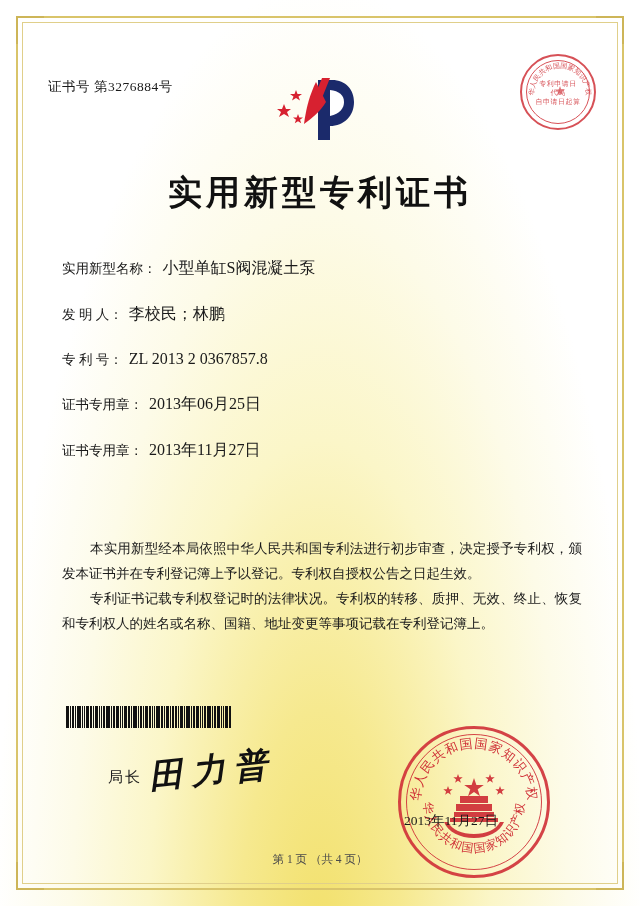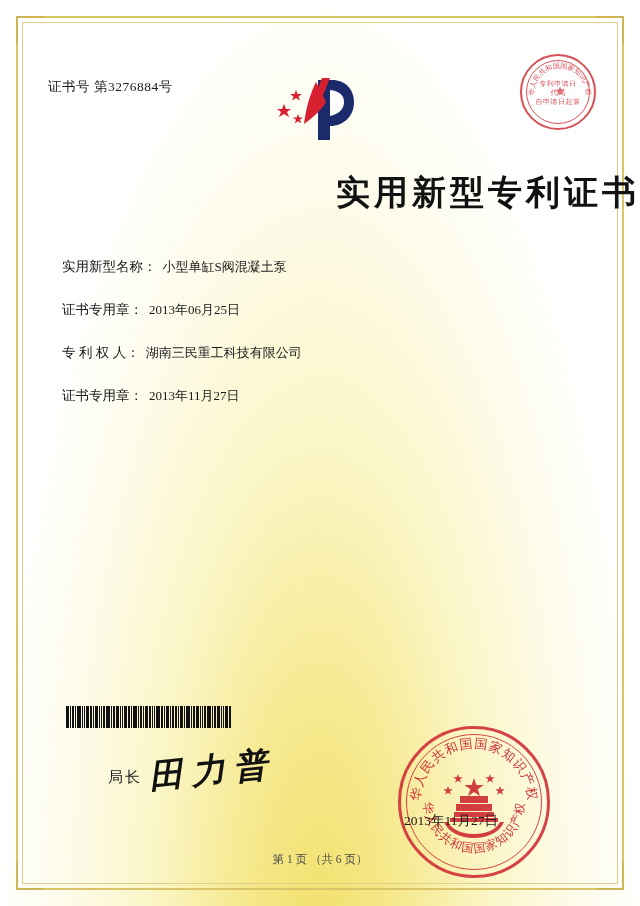--- a/index.html
+++ b/index.html
@@ -103,21 +103,21 @@
     transform: translateX(-50%);
     width: 120px;
     height: 80px;
   }
 
   
   .main-title {
     position: absolute;
     left: 0; right: 0;
     top: 170px;
-    text-align: right;
+    text-align: center;
     font-size: 34px;
     font-weight: bold;
     letter-spacing: 4px;
     color: #111;
     font-family: "Liberation Serif", serif;
   }
 
   
   .fields {
     position: absolute;
@@ -131,21 +131,21 @@
     margin-bottom: 25px;
     font-size: 13.5px;
     color: #1a1a1a;
   }
   .field-label {
     white-space: nowrap;
     font-size: 13.5px;
   }
   .field-value {
     margin-left: 6px;
-    font-size: 13px;
+    font-size: 16px;
   }
 
   
   .body-text {
     position: absolute;
     left: 62px;
     right: 58px;
     top: 536px;
     font-size: 13.5px;
     line-height: 25px;
@@ -281,34 +281,40 @@
   </svg>
 
   <div class="main-title">实用新型专利证书</div>
 
   <div class="fields">
     <div class="field-row">
       <span class="field-label">实用新型名称：</span>
       <span class="field-value">小型单缸S阀混凝土泵</span>
     </div>
     <div class="field-row">
+      <span class="field-label">发 明 人：</span>
+      <span class="field-value">李校民；林鹏</span>
+    </div>
+    <div class="field-row">
+      <span class="field-label">专 利 号：</span>
+      <span class="field-value">ZL 2013 2 0367857.8</span>
+    </div>
+    <div class="field-row">
       <span class="field-label">证书专用章：</span>
       <span class="field-value">2013年06月25日</span>
-    </div>
-    <div class="field-row">
-      <span class="field-label">专 利 权 人：</span>
-      <span class="field-value">湖南三民重工科技有限公司</span>
     </div>
     <div class="field-row">
       <span class="field-label">证书专用章：</span>
       <span class="field-value">2013年11月27日</span>
     </div>
   </div>
 
   <div class="body-text">
+    <p>本实用新型经本局依照中华人民共和国专利法进行初步审查，决定授予专利权，颁发本证书并在专利登记簿上予以登记。专利权自授权公告之日起生效。</p>
+    <p>专利证书记载专利权登记时的法律状况。专利权的转移、质押、无效、终止、恢复和专利权人的姓名或名称、国籍、地址变更等事项记载在专利登记簿上。</p>
   </div>
 
   <div class="barcode">
     <i style="width:3px"></i>
       <i style="width:1px"></i>
       <i style="width:2px"></i>
       <i style="width:1px"></i>
     <i style="width:4px"></i>
       <i style="width:1px"></i>
       <i style="width:1px"></i>
@@ -394,15 +400,15 @@
         <polygon points="92,48 93.2,51.3 96.7,51.3 93.9,53.4 94.9,56.8 92,54.7 89.1,56.8 90.1,53.4 87.3,51.3 90.8,51.3"></polygon>
         <polygon points="50,60 51.2,63.3 54.7,63.3 51.9,65.4 52.9,68.8 50,66.7 47.1,68.8 48.1,65.4 45.3,63.3 48.8,63.3"></polygon>
         <polygon points="102,60 103.2,63.3 106.7,63.3 103.9,65.4 104.9,68.8 102,66.7 99.1,68.8 100.1,65.4 97.3,63.3 100.8,63.3"></polygon>
         <path d="M46 96 C50 106 62 112 76 112 C90 112 102 106 106 96 L102 96 C98 104 88 108 76 108 C64 108 54 104 50 96 Z"></path>
       </g>
     </svg>
   </div>
 
   <div class="issue-date">2013年11月27日</div>
 
-  <div class="page-footer">第 1 页 （共 6 页）</div>
+  <div class="page-footer">第 1 页 （共 4 页）</div>
 
 </div>
 
 </body></html>

